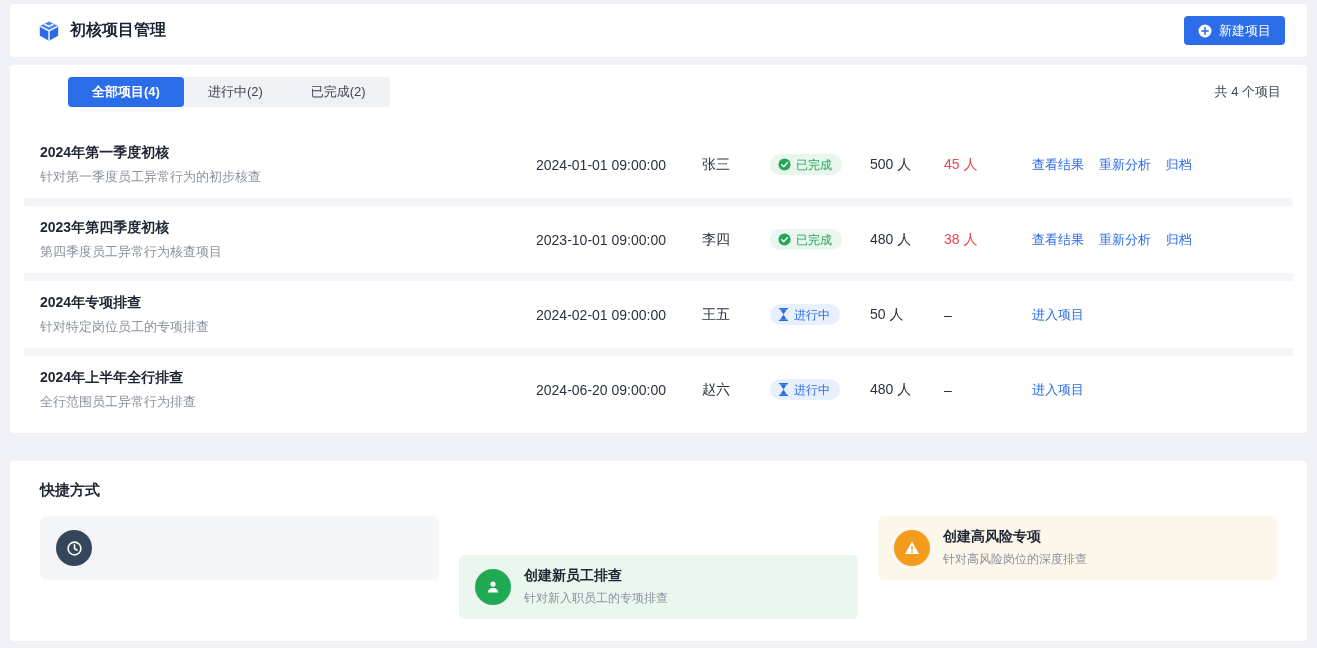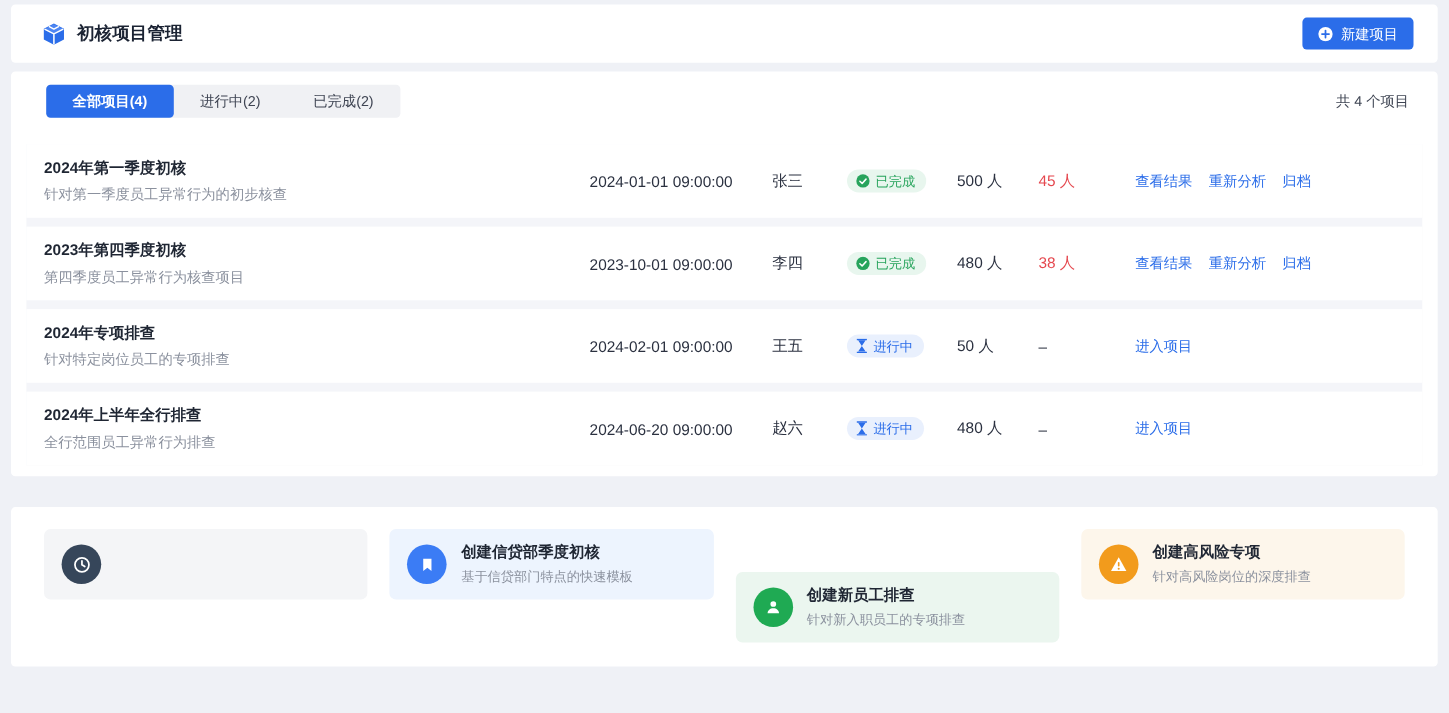--- a/index.html
+++ b/index.html
@@ -32,21 +32,21 @@
   .main { margin:8px 10px 0; padding:12px 14px 10px; }
   .toolbar { display:flex; align-items:center; padding:0 12px 0 16px; margin-bottom:24px; }
   .search-box { position:relative; width:228px; height:30px; }
   .search-box input {
     width:100%; height:100%; border:1px solid #d8dce4; border-radius:4px;
     padding:0 32px 0 11px; font-size:13px; color:#2b3140; outline:none;
     font-family:inherit; background:#fff;
   }
   .search-box input::placeholder { color:#b9bfc9; }
   .search-icon { position:absolute; right:9px; top:7px; }
-  .tabs { display:flex; background:#f0f1f4; border-radius:4px; margin-left:2px; height:30px; }
+  .tabs { display:flex; background:#f0f1f4; border-radius:4px; margin-left:28px; height:30px; }
   .tab {
     border:none; background:transparent; height:30px; padding:0 24px;
     font-size:13px; color:#3f4553; border-radius:4px; cursor:pointer;
     font-family:inherit; white-space:nowrap;
   }
   .tab.active { background:#2b6de9; color:#fff; font-weight:700; }
   .total { margin-left:auto; font-size:13px; color:#3f4553; }
 
   
   .table { background:transparent; }
@@ -243,42 +243,32 @@
         <div class="td c-actions">
           <a class="link">进入项目</a>
         </div>
       </div>
 
     </div>
   </div>
 </section>
 
 <section class="shortcuts card">
+  <h2>快捷方式</h2>
   <div class="sc-row">
 
     <div class="sc-card sc-0">
       <span class="sc-circle cir-0">
         <svg width="17" height="17" viewBox="0 0 16 16" fill="none" stroke="#fff" stroke-width="1.5">
           <circle cx="8" cy="8" r="6"></circle>
             <path d="M8 4.6V8l2.4 1.5" stroke-linecap="round"></path>
         </svg>
       </span>
     </div>
 
-    <div class="sc-card sc-1">
-      <span class="sc-circle cir-1">
-        <svg width="15" height="15" viewBox="0 0 16 16" fill="#fff">
-          <path d="M4 2h8v12l-4-3.2L4 14z"></path>
-        </svg>
-      </span>
-      <div>
-        <div class="sc-title">创建信贷部季度初核</div>
-        <div class="sc-desc">基于信贷部门特点的快速模板</div>
-      </div>
-    </div>
 
     <div class="sc-card sc-2">
       <span class="sc-circle cir-2">
         <svg width="16" height="16" viewBox="0 0 16 16" fill="#fff">
           <circle cx="8" cy="5.1" r="2.6"></circle>
             <path d="M2.8 13.6c0-2.9 2.3-4.7 5.2-4.7s5.2 1.8 5.2 4.7z"></path>
         </svg>
       </span>
       <div>
         <div class="sc-title">创建新员工排查</div>

